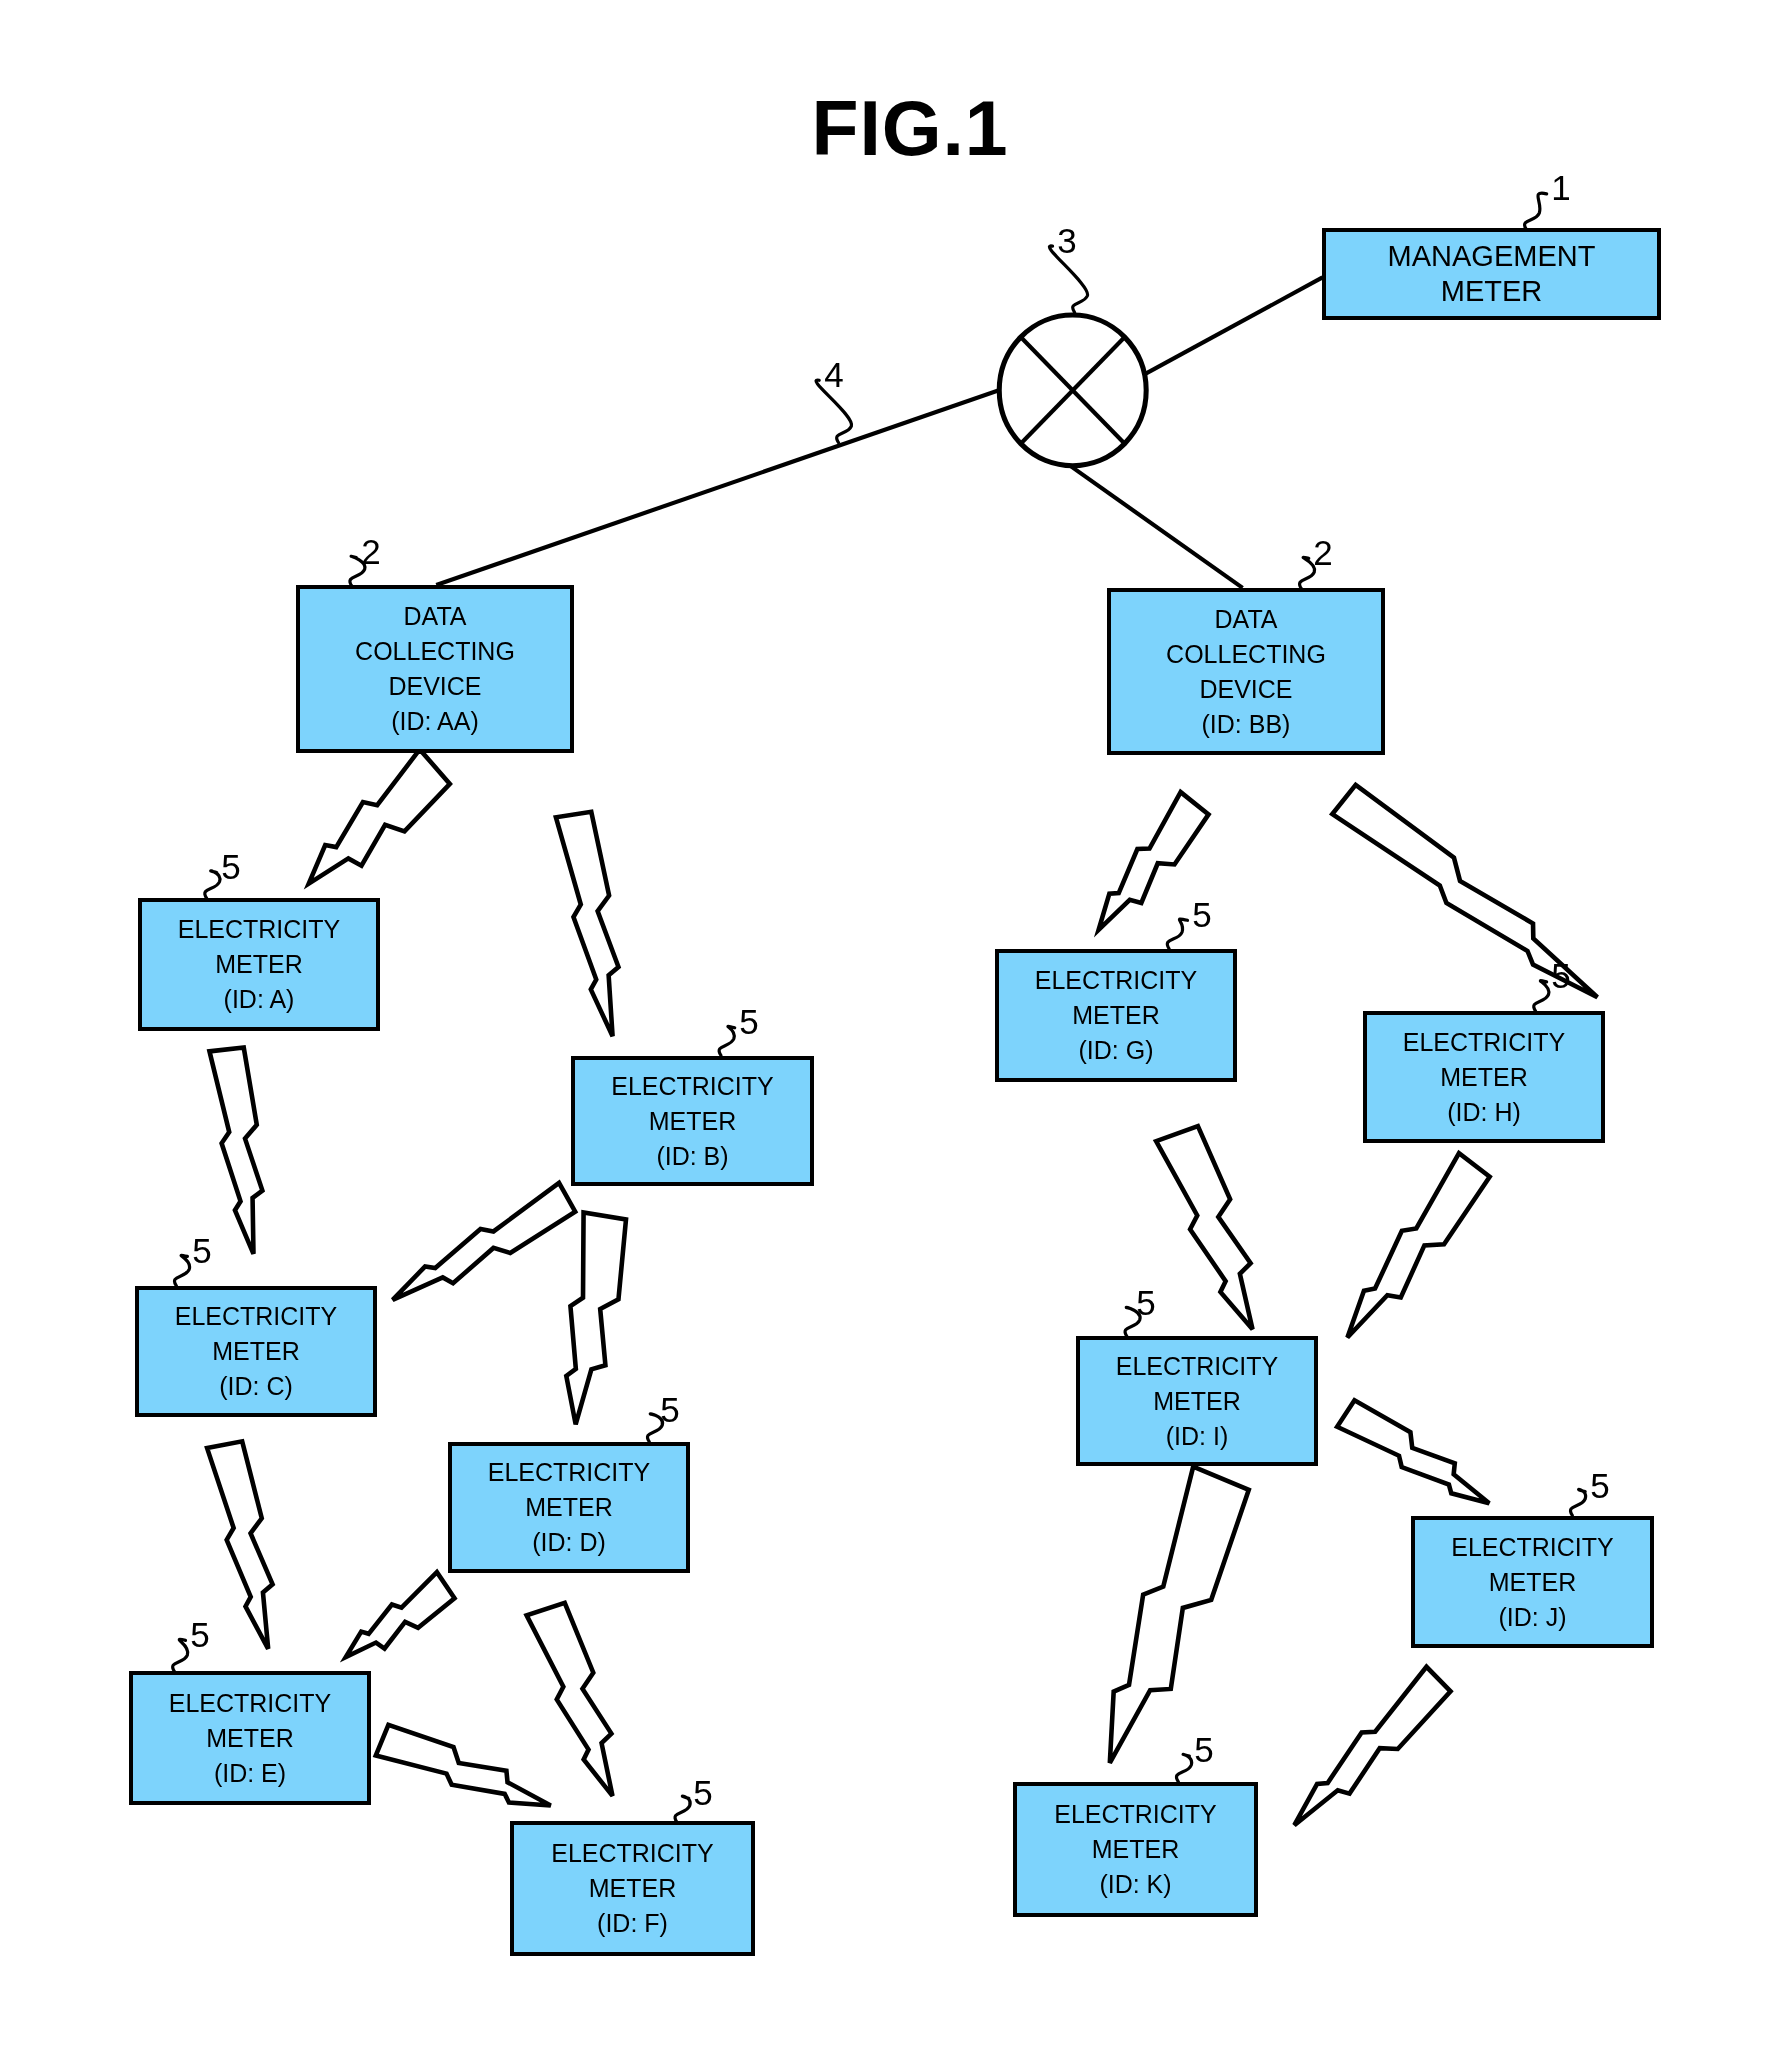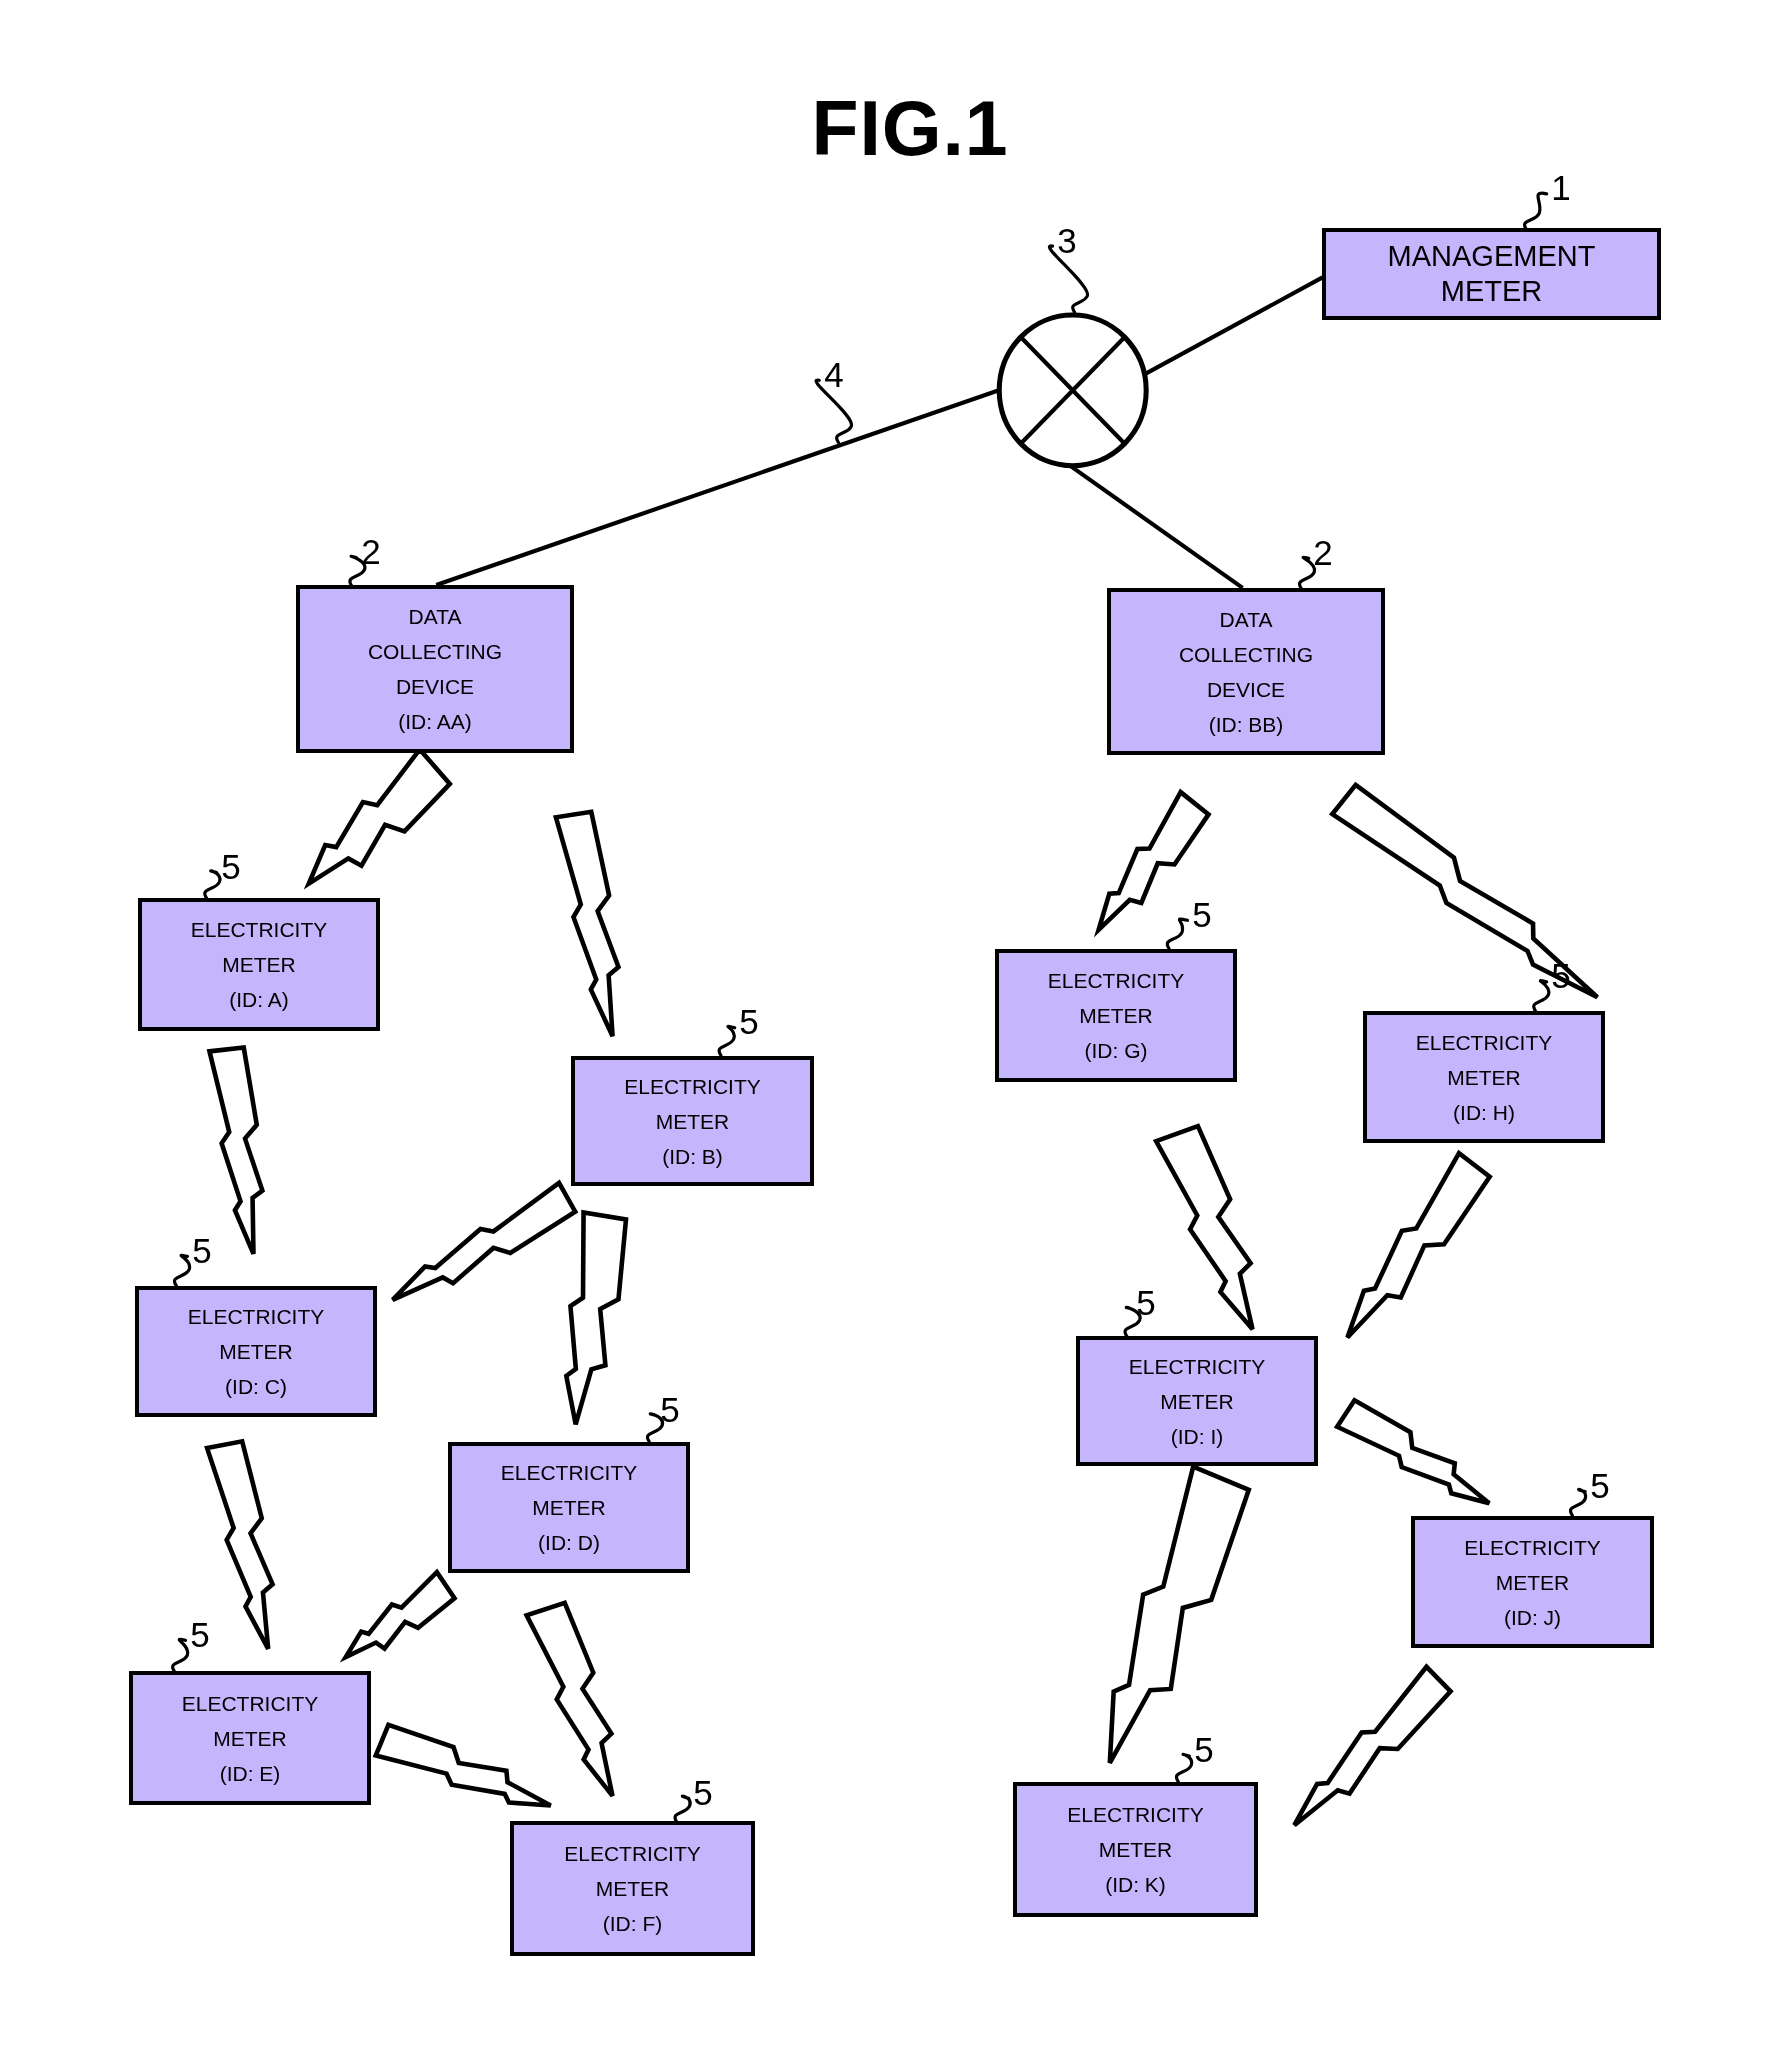--- a/index.html
+++ b/index.html
@@ -1,24 +1,24 @@
 <!DOCTYPE html>
 <html style="font-size:14.7px"><head>
 <meta charset="utf-8">
 <style>
   html,body{margin:0;padding:0;background:#fff;}
   .page{position:relative;width:1790px;height:2050px;background:#ffffff;
         font-family:"Liberation Sans",sans-serif;overflow:hidden;border-radius:25px;}
   #net-svg{position:absolute;left:0;top:0;}
   .fig-title{position:absolute;top:84px;left:910px;transform:translateX(-50%);
              font-size:77px;font-weight:600;letter-spacing:0.9px;color:#000;white-space:nowrap;}
-  .node{position:absolute;box-sizing:border-box;border:4.6px solid #000;background:#c4b5fd;
+  .node{position:absolute;box-sizing:border-box;border:4.6px solid #000;background:#7dd3fc;
         display:flex;flex-direction:column;justify-content:center;align-items:center;
         text-align:center;color:#000;}
-  .node .line{font-size:21px;line-height:35px;white-space:nowrap;}
+  .node .line{font-size:25px;line-height:35px;white-space:nowrap;}
   .node.server .line{font-size:29px;}
   .ref{position:absolute;transform:translate(-50%,-50%);font-size:35px;color:#000;
        white-space:nowrap;}
 </style>
 </head>
 <body>
 
 <div class="page">
   <svg id="net-svg" width="1790" height="2050" viewBox="0 0 1949 2232">
       <line x1="1247" y1="407" x2="1440" y2="302" stroke="#000000" stroke-width="4.5"></line>

